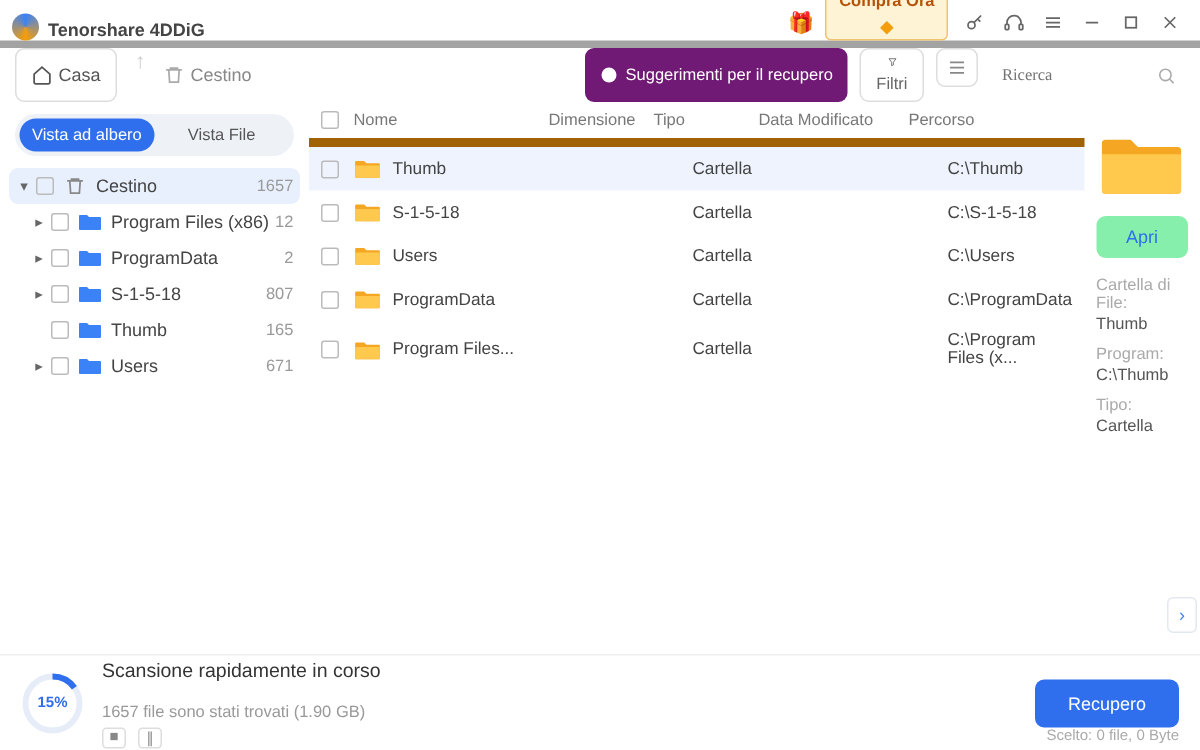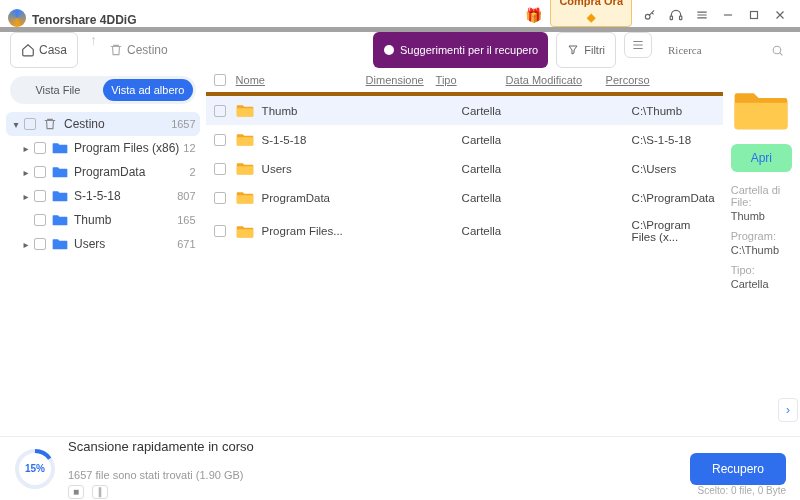--- a/index.html
+++ b/index.html
@@ -12,42 +12,42 @@
 .tb-icon svg { width: 14px; height: 14px; }
 .gift { font-size: 14px; }
 .buy-btn { background: #fff3d6; border: 1px solid #f0c36d; color: #b45309; padding: 2px 8px; border-radius: 4px; font-size: 11px; margin: 0 4px; cursor: pointer; display:flex; align-items:center; gap:4px;flex-direction:column;}
 .diamond { color:#f59e0b; font-size:11px;}
 .toolbar { height: 36px; display: flex; padding: 0 10px; gap: 8px; }
 .home-btn { display: flex; align-items: center; gap: 4px; border: 1px solid #ddd; border-radius: 6px; padding: 4px 10px; color: #555; cursor: pointer; font-size:12px;}
 .crumb-up { color: #ccc; font-size: 14px; padding: 0 4px;}
 .crumb { display: flex; align-items: center; gap: 4px; color: #888; font-size: 12px;}
 .crumb-icon { color:#aaa; }
 .tip-btn { background: #701a75; color: #fff; border-radius: 6px; padding: 5px 10px; font-size: 11px; display: flex; align-items: center; gap: 5px; cursor: pointer; }
-.filter-btn { border: 1px solid #ddd; border-radius: 6px; padding: 5px 10px; display: flex; align-items: center; gap: 5px; color: #666; cursor: pointer; font-size:11px;}
+.filter-btn { border: 1px solid #ddd; border-radius: 6px; padding: 5px 10px; display: flex; align-items: center; gap: 5px; color: #666; cursor: pointer; font-size:11px;flex-direction:column;}
 .view-toggle { width: 28px; height: 26px; border: 1px solid #ddd; border-radius: 6px; display: flex; align-items: center; justify-content: center; color: #888; cursor: pointer;}
 .search-box { flex: 0 0 130px; display: flex; align-items: center; border-radius: 6px; padding: 4px 8px; color: #aaa; position:relative;}
 .search-box input { border: none; outline: none; font-size: 11px; width: 100px; background: transparent; color:#444;font-family:Liberation Serif, serif;}
 .search-box .sicon { position:absolute; right:6px; color:#aaa;}
 .main { display: flex; height: 368px; }
 .sidebar { width: 208px; padding: 8px 6px 0 6px; }
 .view-tabs { background: #eef2f7; border-radius: 14px; padding: 3px; display: flex; margin: 0 4px 8px 4px; }
 .view-tab { flex: 1; text-align: center; font-size: 11px; padding: 5px 0; border-radius: 12px; cursor: pointer; color:#555;}
 .view-tab.active { background: #2f6fed; color: #fff; }
 .tree { font-size: 12px; color: #444; }
 .tree-row { display: flex; align-items: center; padding: 5px 4px; border-radius: 6px; cursor: pointer; }
 .tree-row.selected { background: #e8f0fe; }
 .tree-row .caret { width: 12px; text-align: center; color: #666; font-size:10px;}
 .tree-row .chk { width: 12px; height: 12px; border: 1px solid #bbb; border-radius: 2px; margin: 0 6px 0 2px; }
 .tree-row .ficon { width: 16px; height: 14px; margin-right: 6px; color:#3b82f6;}
 .tree-row .ficon.trash { color:#888;}
 .tree-row .name { flex: 1; white-space: nowrap; overflow: hidden; text-overflow: ellipsis;}
 .tree-row .count { color: #999; font-size: 11px; padding-left:4px;}
 .tree .lvl1 { padding-left: 14px; }
 .filelist { flex: 1; border-left: 0; display:flex; flex-direction:column;}
-.fl-head { display: flex; align-items: center; padding: 6px 8px; color: #777; font-size: 11px; border-bottom:4px solid #a16207;text-decoration:underline;}
+.fl-head { display: flex; align-items: center; padding: 6px 8px; color: #777; font-size: 11px; border-bottom:6px solid #a16207;}
 .fl-head .chk,.fl-row .chk{ width: 12px; height: 12px; border: 1px solid #bbb; border-radius: 2px; margin-right: 10px;}
 .col-name { flex: 0 0 130px; }
 .col-dim { flex: 0 0 70px; }
 .col-type { flex: 0 0 70px; }
 .col-date { flex: 0 0 100px; }
 .col-path { flex: 1; }
 .fl-row { display: flex; align-items: center; padding: 7px 8px; font-size: 11.5px; color: #444; cursor:pointer;}
 .fl-row.sel { background: #eef3fd; }
 .fl-row .ficon { width: 18px; height: 15px; margin-right: 8px; }
 .details { width: 138px; padding: 10px 8px 0 8px; font-size: 11px; color: #888; }
@@ -152,22 +152,22 @@
     <svg class="sicon" width="13" height="13" viewBox="0 0 24 24" fill="none" stroke="currentColor" stroke-width="2">
         <circle cx="11" cy="11" r="7"></circle>
         <path d="M21 21l-5-5"></path>
       </svg>
   </div>
 </div>
 
 <div class="main">
   <div class="sidebar">
     <div class="view-tabs">
+      <div class="view-tab active">Vista ad albero</div>
       <div class="view-tab">Vista File</div>
-      <div class="view-tab active">Vista ad albero</div>
     </div>
     <div class="tree">
       <div class="tree-row selected">
         <span class="caret">▾</span>
         <span class="chk"></span>
         <svg class="ficon trash" viewBox="0 0 24 24" fill="none" stroke="currentColor" stroke-width="2">
             <path d="M3 6h18M8 6V4h8v2M6 6l1 14h10l1-14"></path>
           </svg>
         <span class="name">Cestino</span>
         <span class="count">1657</span>

